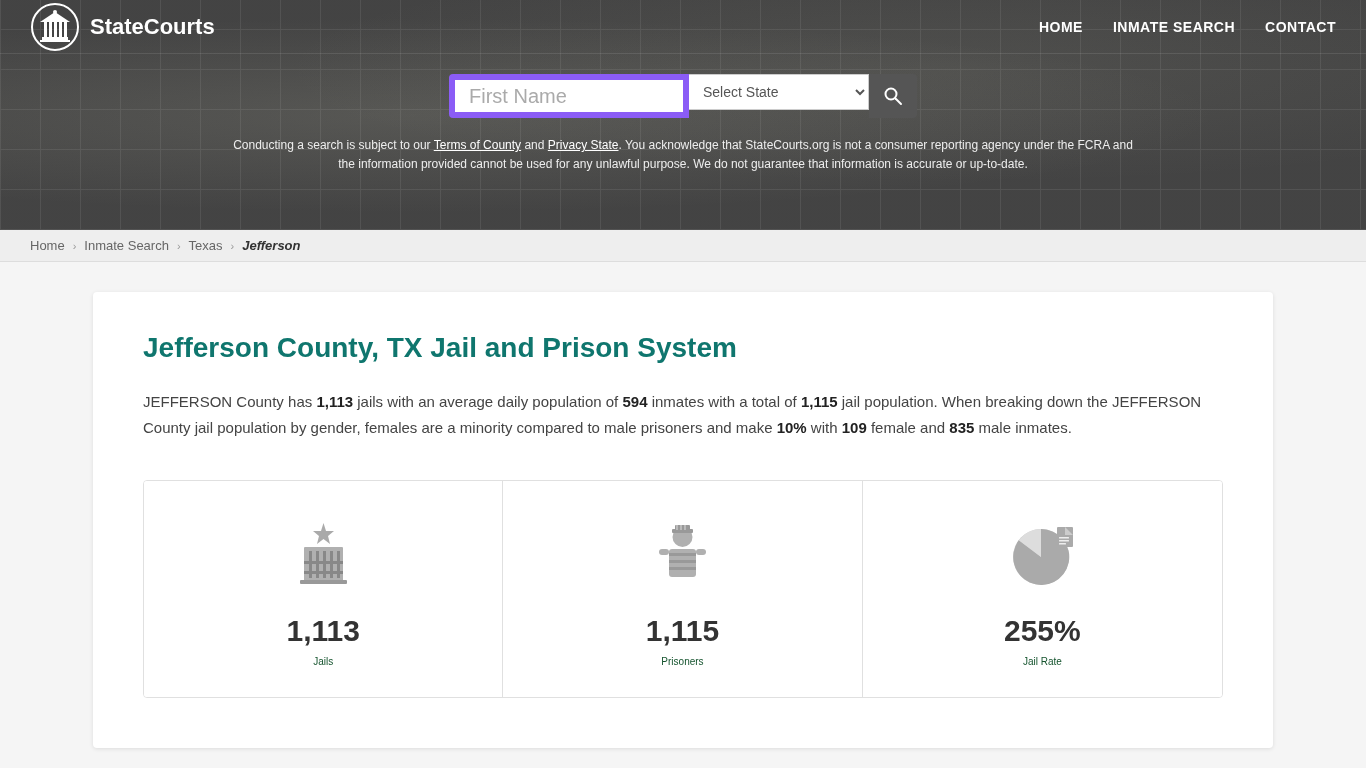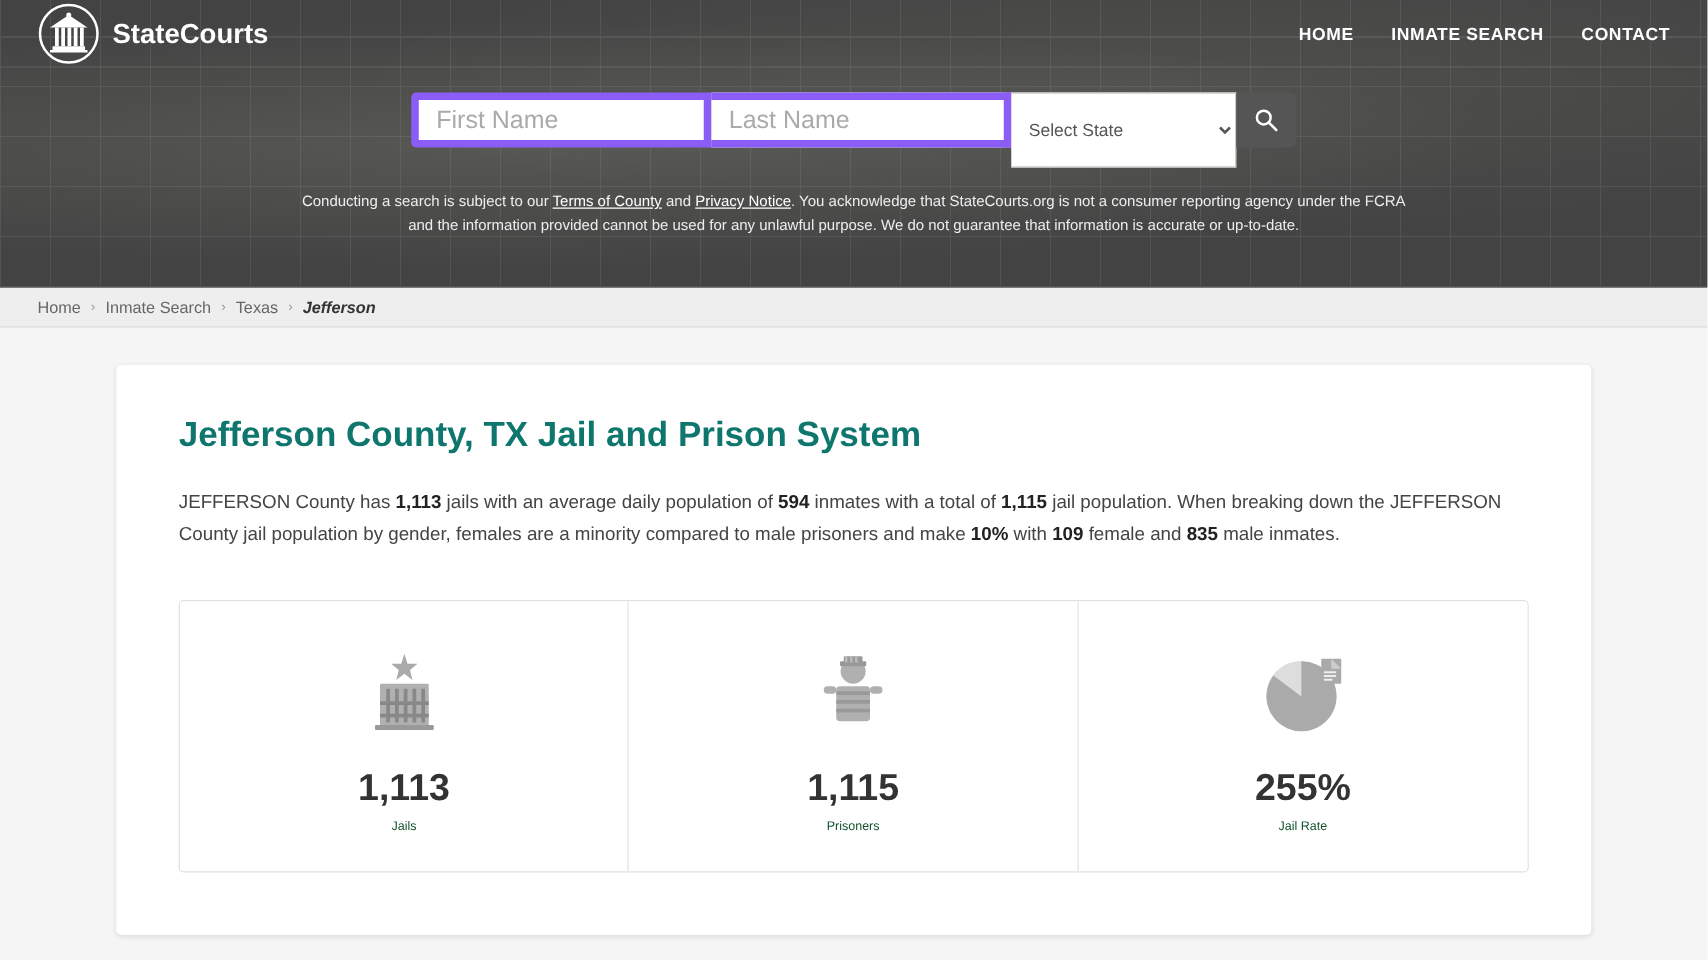--- a/index.html
+++ b/index.html
@@ -93,21 +93,21 @@
       padding: 0 14px;
       font-size: 20px;
       border: 6px solid #8b5cf6;
       outline: none;
       color: #555;
     }
     .search-input::placeholder { color: #aaa; }
     .search-input-first { border-radius: 4px 0 0 4px; width: 240px; }
     .search-input-last { border-left: none; width: 240px; }
     .search-select {
-      height: 60px;
+      height: 36px;
       padding: 0 10px;
       font-size: 14px;
       border: 1px solid #ccc;
       border-left: none;
       color: #555;
       background: white;
       cursor: pointer;
       width: 180px;
       outline: none;
       -webkit-appearance: auto;
@@ -246,37 +246,36 @@
     <div class="nav-links">
       <a class="nav-link" href="#">HOME</a>
       <a class="nav-link" href="#">INMATE SEARCH</a>
       <a class="nav-link" href="#">CONTACT</a>
     </div>
   </nav>
 
   <div class="header-content">
     <div class="search-bar">
       <input type="text" class="search-input search-input-first" placeholder="First Name" style="">
-      <input type="text" class="search-input search-input-last" placeholder="Last Name" style="">
       <select class="search-select">
         <option>Select State</option>
         <option>Texas</option>
         <option>California</option>
         <option>Florida</option>
       </select>
       <button class="search-btn">
 
         <svg width="20" height="20" viewBox="0 0 20 20" fill="white">
           <circle cx="8" cy="8" r="5.5" stroke="white" stroke-width="2" fill="none"></circle>
           <line x1="12.5" y1="12.5" x2="18" y2="18" stroke="white" stroke-width="2" stroke-linecap="round"></line>
         </svg>
       </button>
     </div>
     <p class="disclaimer">
-      Conducting a search is subject to our <a href="#">Terms of County</a> and <a href="#">Privacy Notice</a>. You acknowledge that StateCourts.org is not a consumer reporting agency under the FCRA and the information provided cannot be used for any unlawful purpose. We do not guarantee that information is accurate or up-to-date.
+      Conducting a search is subject to our <a href="#">Terms of County</a> and <a href="#">Privacy State</a>. You acknowledge that StateCourts.org is not a consumer reporting agency under the FCRA and the information provided cannot be used for any unlawful purpose. We do not guarantee that information is accurate or up-to-date.
     </p>
   </div>
 </header>
 
 <div class="breadcrumb-bar">
   <a class="breadcrumb-link" href="#">Home</a>
   <span class="breadcrumb-sep">›</span>
   <a class="breadcrumb-link" href="#">Inmate Search</a>
   <span class="breadcrumb-sep">›</span>
   <a class="breadcrumb-link" href="#">Texas</a>

